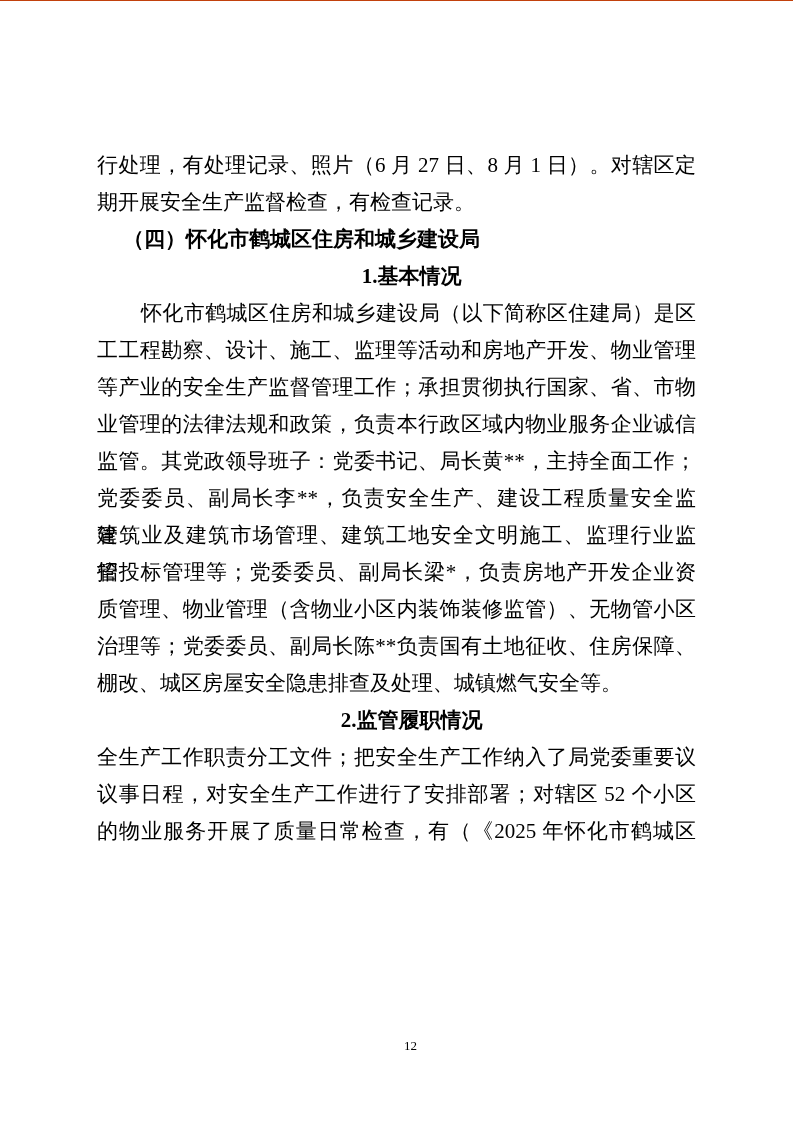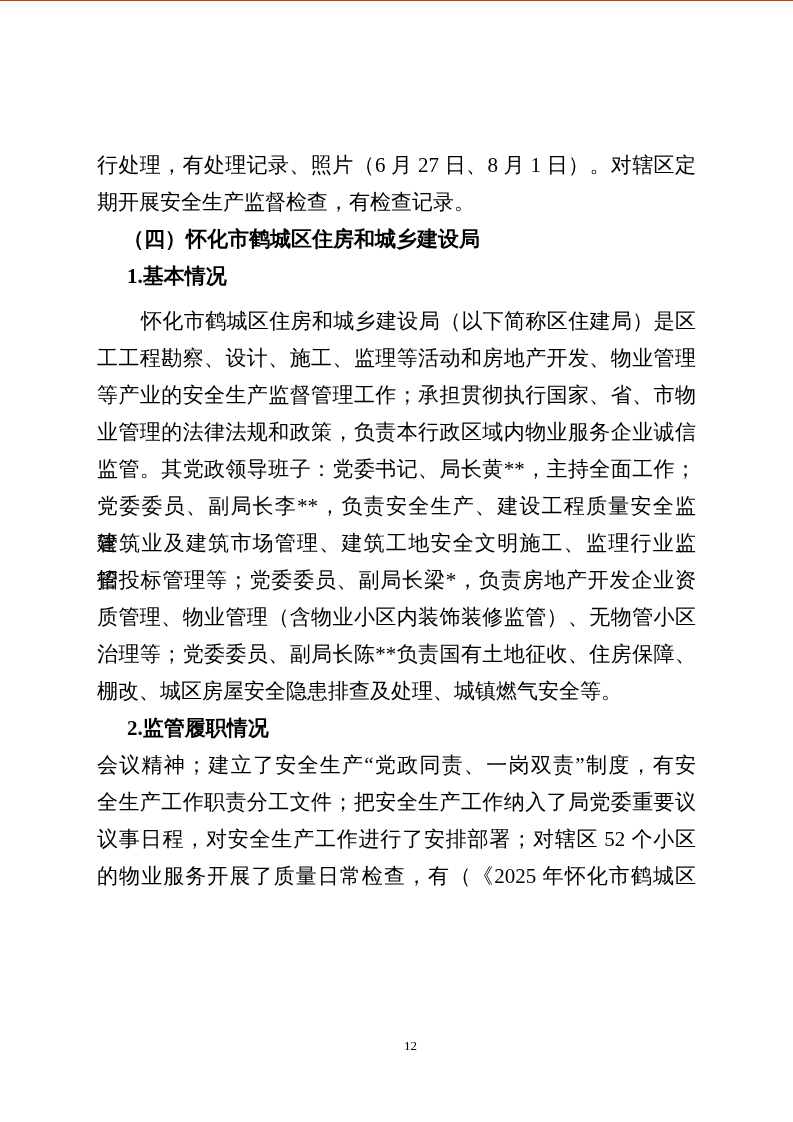--- a/index.html
+++ b/index.html
@@ -30,33 +30,33 @@
     white-space: pre-wrap;
     text-align: left;
   }
   .line.fill {
     text-align: justify;
     text-align-last: justify;
     text-justify: inter-character;
   }
   .line.body.indent {
     text-indent: 44px;
-    margin-top: 8px;
   }
   .line.heading1 {
     font-weight: bold;
   }
   .line.heading1.indent {
     text-indent: 26px;
   }
   .line.heading2 {
     font-weight: bold;
   }
   .line.heading2.indent {
     text-indent: 30px;
+    text-align: center;
   }
   .page-number {
     position: absolute;
     left: 0;
     right: 0;
     top: 1036px;
     text-align: center;
     font-size: 13px;
     line-height: 18px;
     font-family: "Liberation Serif", "DejaVu Serif", serif;
@@ -78,19 +78,18 @@
       <div class="line body fill">等产业的安全生产监督管理工作；承担贯彻执行国家、省、市物</div>
       <div class="line body fill">业管理的法律法规和政策，负责本行政区域内物业服务企业诚信</div>
       <div class="line body fill">监管。其党政领导班子：党委书记、局长黄**，主持全面工作；</div>
       <div class="line body fill">党委委员、副局长李**，负责安全生产、建设工程质量安全监管、</div>
       <div class="line body fill">建筑业及建筑市场管理、建筑工地安全文明施工、监理行业监管、</div>
       <div class="line body fill">招投标管理等；党委委员、副局长梁*，负责房地产开发企业资</div>
       <div class="line body fill">质管理、物业管理（含物业小区内装饰装修监管）、无物管小区</div>
       <div class="line body fill">治理等；党委委员、副局长陈**负责国有土地征收、住房保障、</div>
       <div class="line body">棚改、城区房屋安全隐患排查及处理、城镇燃气安全等。</div>
       <div class="line heading2 indent">2.监管履职情况</div>
-      <div class="line body fill">会议精神；建立了安全生产“党政同责、一岗双责”制度，有安</div>
       <div class="line body fill">全生产工作职责分工文件；把安全生产工作纳入了局党委重要议</div>
       <div class="line body fill">议事日程，对安全生产工作进行了安排部署；对辖区 52 个小区</div>
       <div class="line body fill">的物业服务开展了质量日常检查，有（《2025 年怀化市鹤城区</div>
     </div>
   <div class="page-number">12</div>
 </div>
 
 </body></html>

